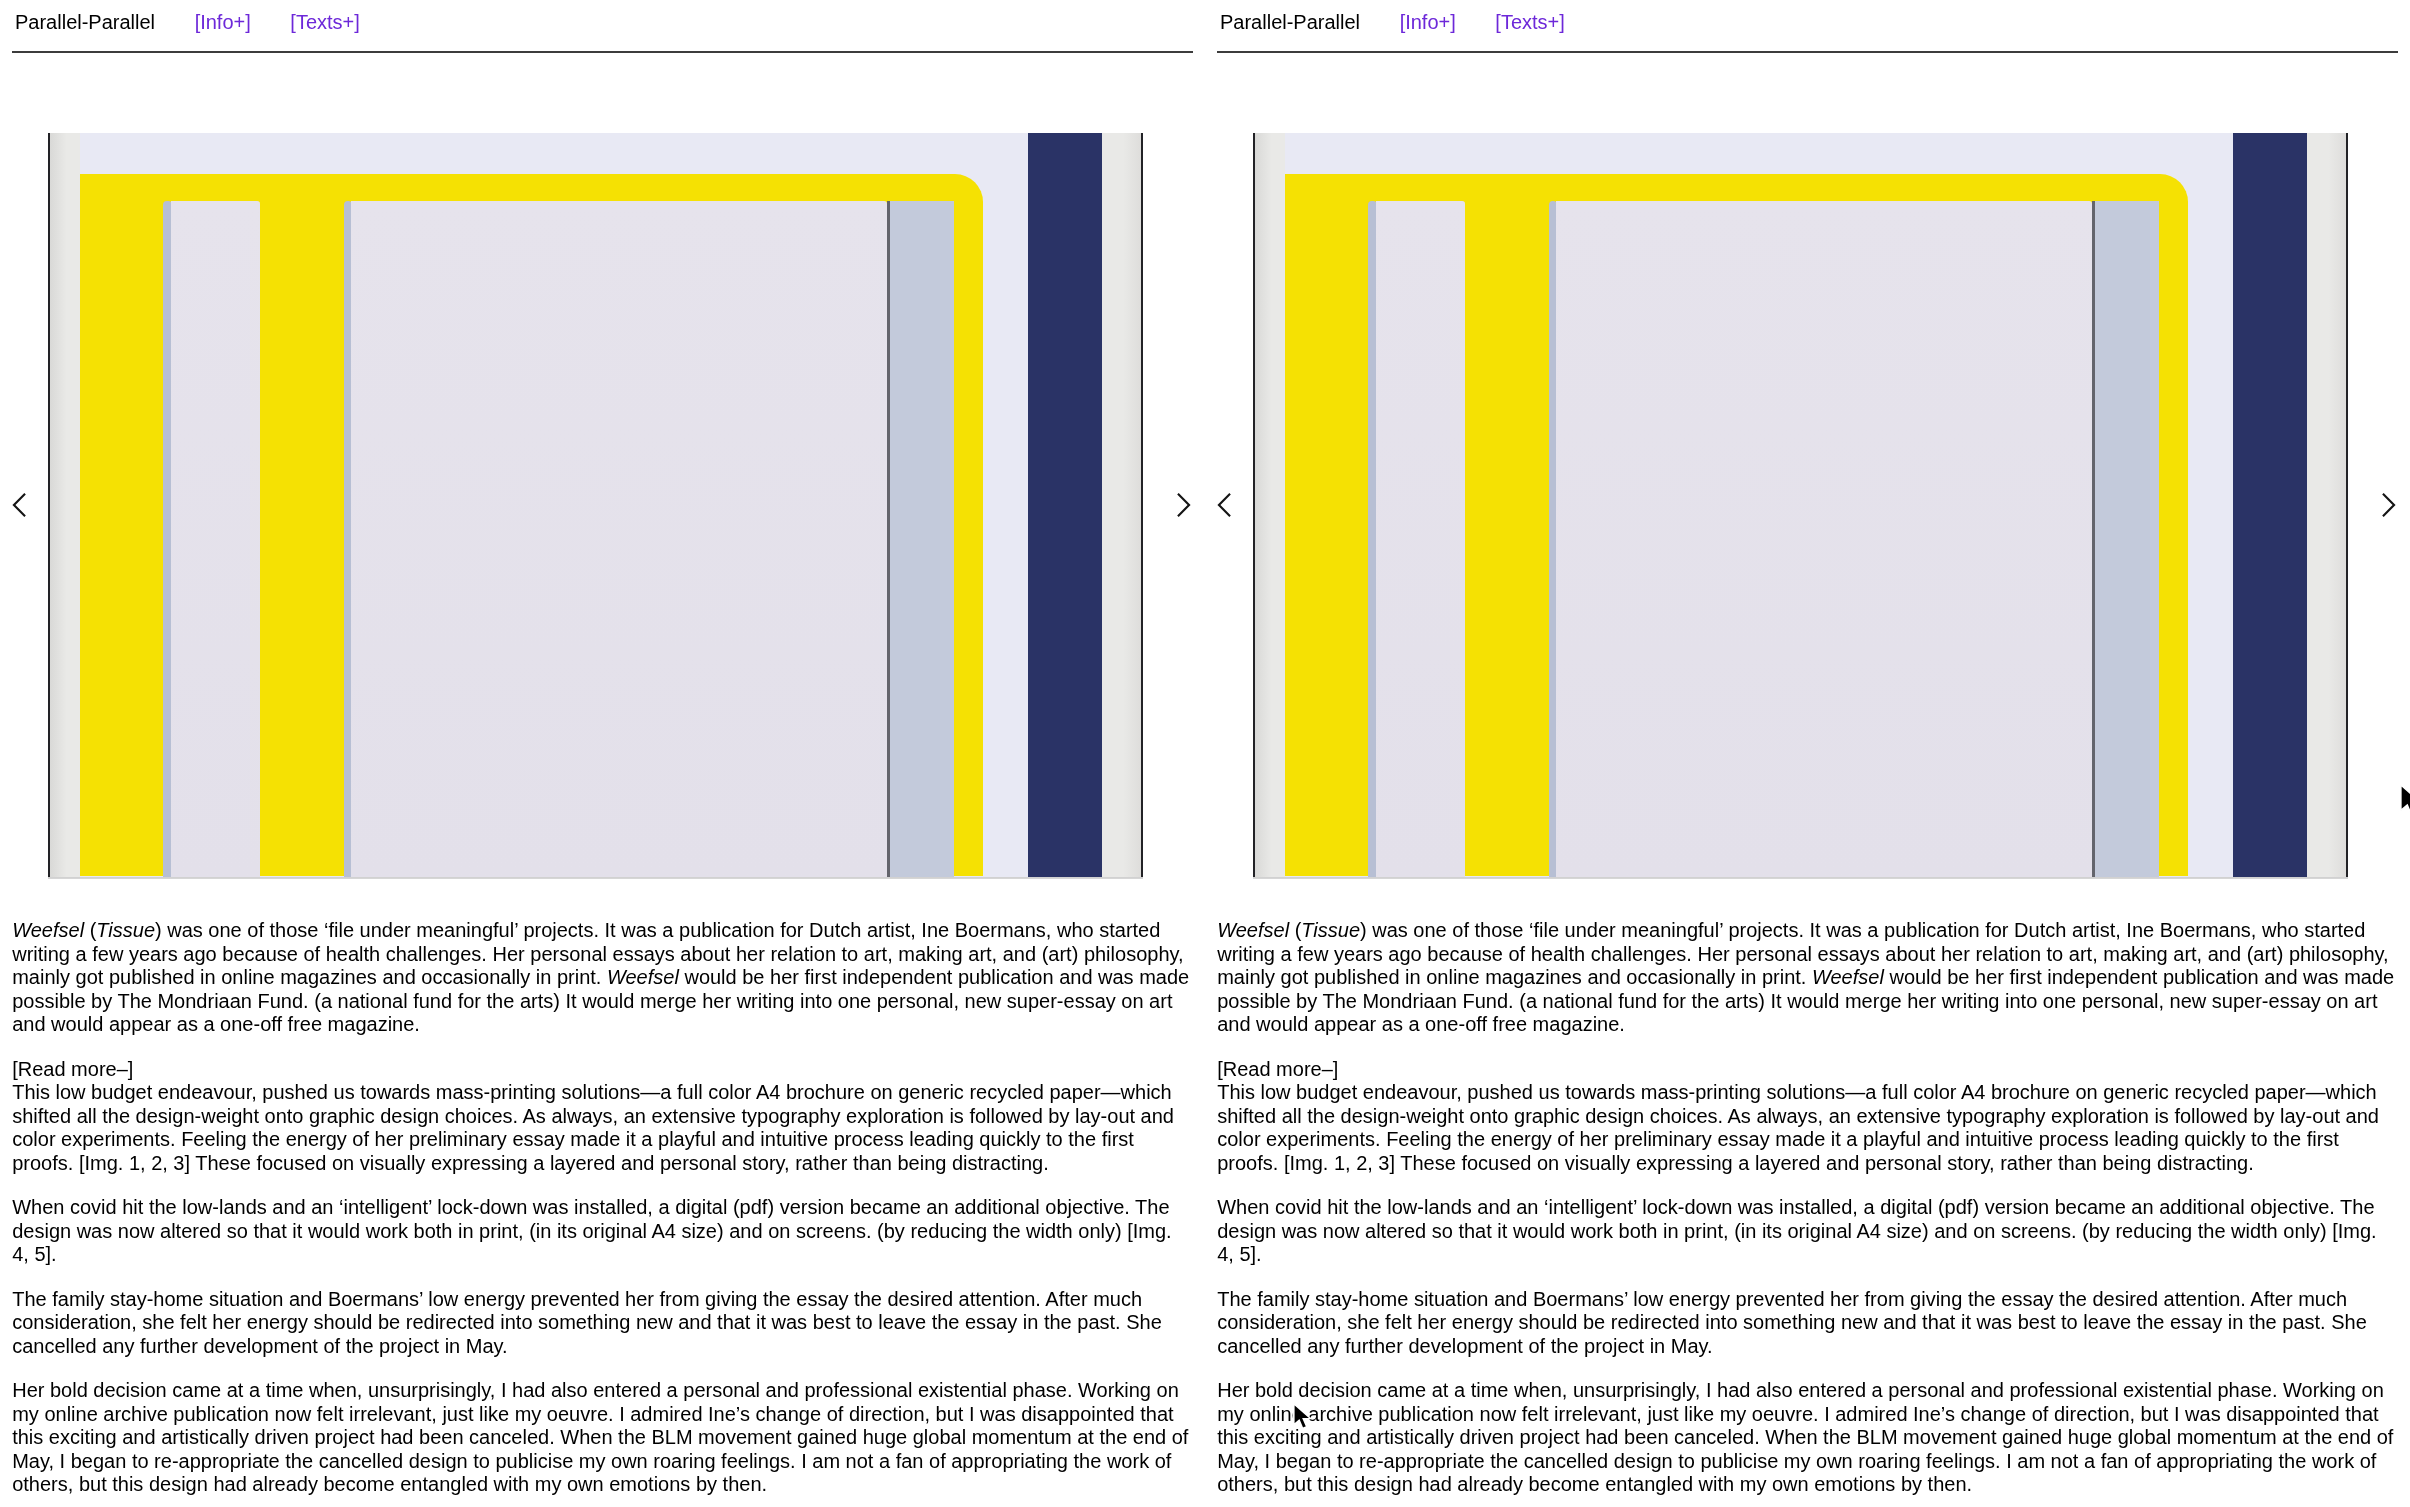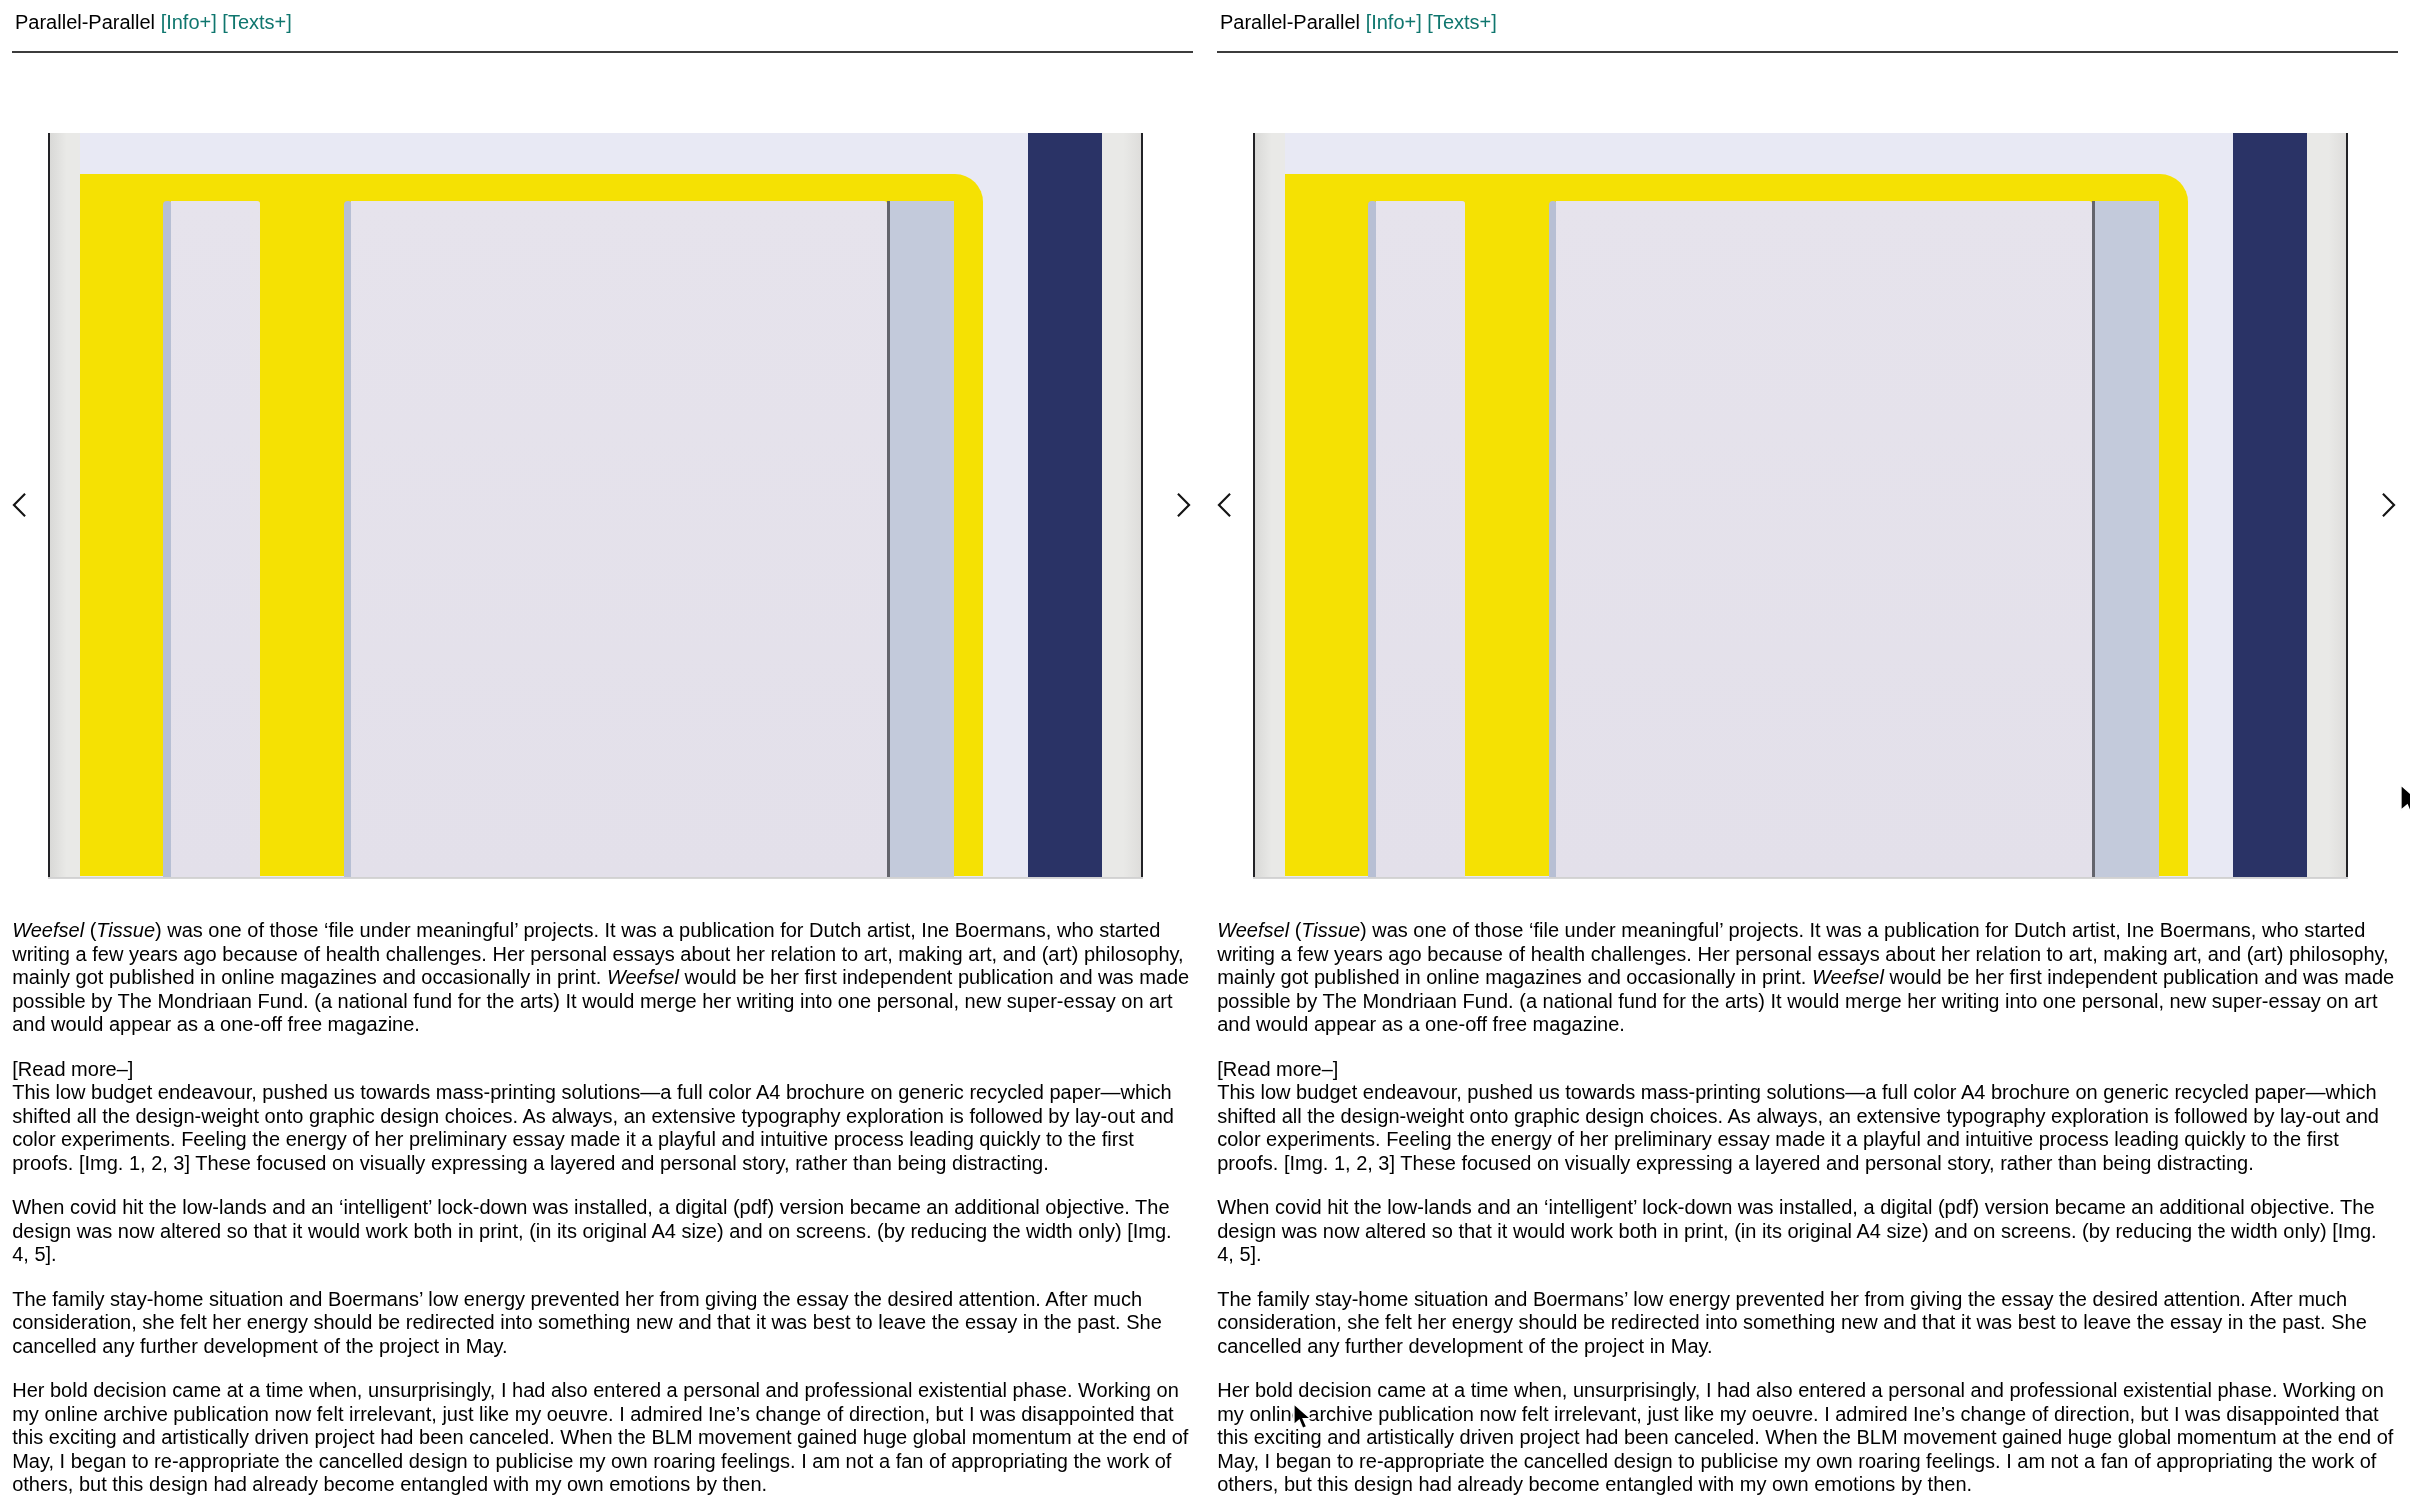--- a/index.html
+++ b/index.html
@@ -14,21 +14,21 @@
   }
   .panel{position:absolute;top:0;width:1205px;height:1508px;}
   .panel--left{left:0;}
   .panel--right{left:1205px;}
 
   
   .brand{
     position:absolute;left:15px;top:10.4px;
     font-size:20px;line-height:24.5px;white-space:pre;
   }
-  .brand a{color:#0f766e;text-decoration:none;cursor:pointer;}
+  .brand a{color:#6d28d9;text-decoration:none;cursor:pointer;margin-left:34px;}
   .rule{
     position:absolute;left:12.2px;top:51px;width:1181px;height:1.9px;
     background:#3c3c3c;
   }
 
   
   .nav-btn{
     position:absolute;top:487px;width:28px;height:36px;
     background:none;border:none;padding:0;margin:0;cursor:pointer;
     display:flex;align-items:center;justify-content:center;

